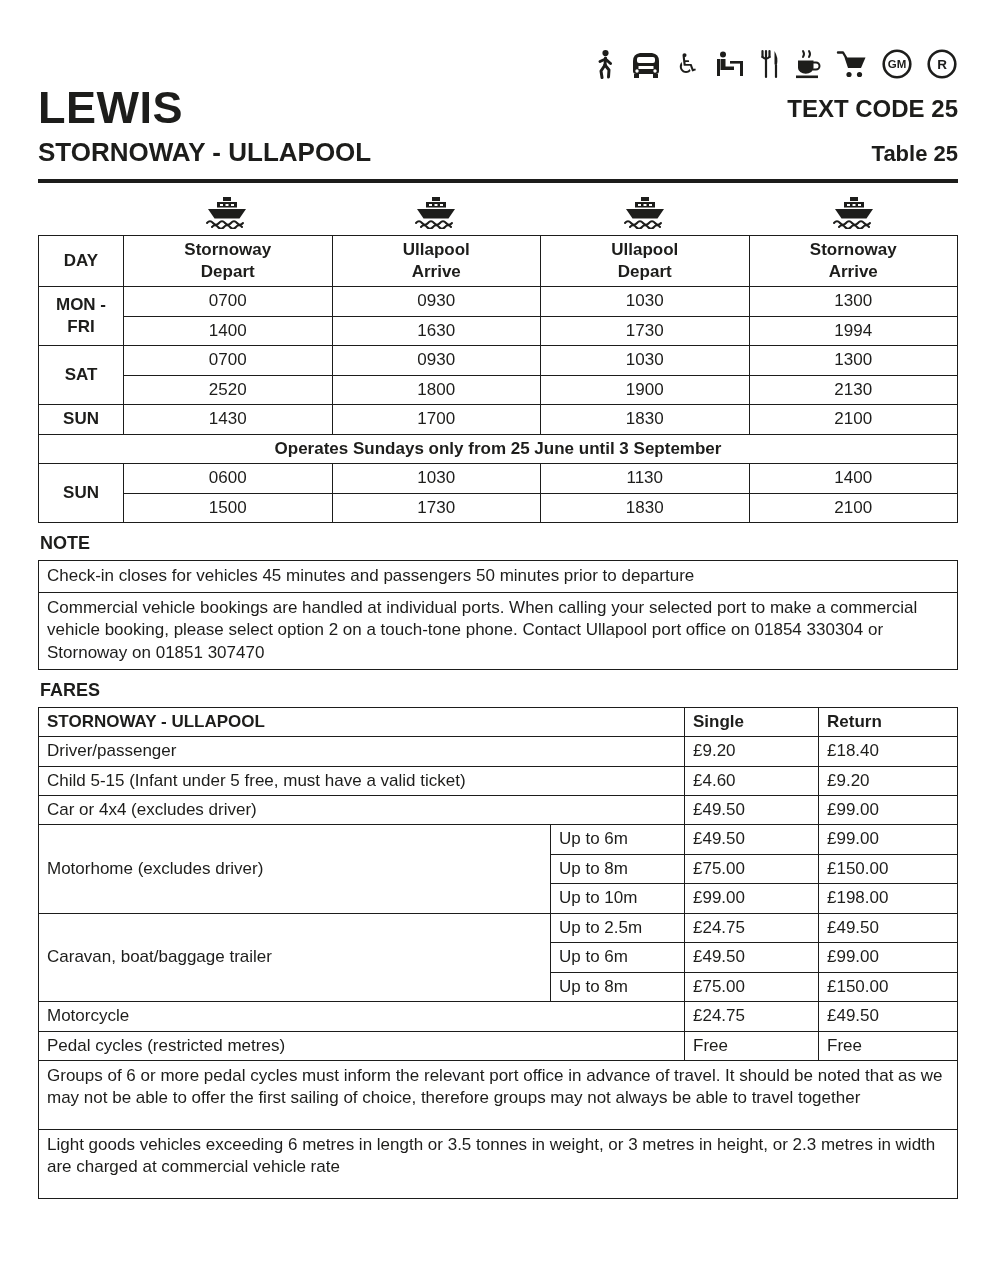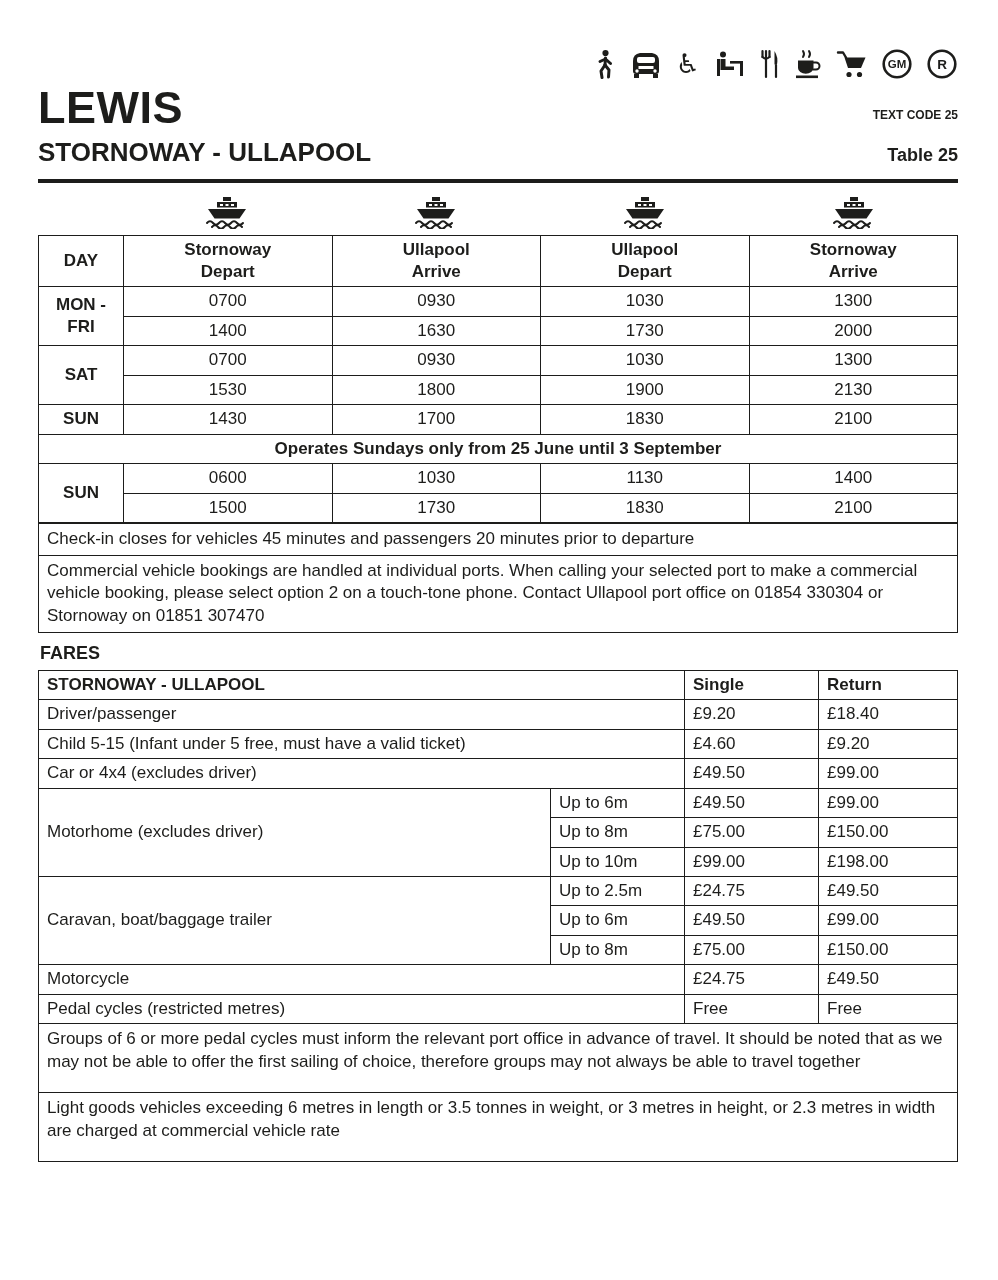--- a/index.html
+++ b/index.html
@@ -26,31 +26,31 @@
   .icon { display: flex; align-items: center; justify-content: center; }
   .glyph-icon { font-size: 27px; line-height: 1; }
 
   
   .title-row {
     display: flex;
     justify-content: space-between;
     align-items: flex-end;
   }
   .region-title { font-size: 45px; font-weight: bold; letter-spacing: 0.5px; line-height: 1.05; }
-  .text-code { font-size: 12px; font-weight: bold; padding-bottom: 7px; }
+  .text-code { font-size: 24px; font-weight: bold; padding-bottom: 7px; }
 
   .route-row {
     display: flex;
     justify-content: space-between;
     align-items: flex-end;
     border-bottom: 4px solid #1d1d1b;
     padding: 4px 0 9px 0;
   }
   .route-title { font-size: 26px; font-weight: bold; }
-  .table-ref { font-size: 18px; font-weight: bold; padding-bottom: 2px; }
+  .table-ref { font-size: 22px; font-weight: bold; padding-bottom: 2px; }
 
   
   .ships-row { display: flex; margin-top: 10px; }
   .ships-row .day-spacer { width: 85px; }
   .ship-cell { flex: 1; display: flex; justify-content: center; padding: 2px 0 6px 0; }
 
   
   table { border-collapse: collapse; width: 100%; table-layout: fixed; }
   .timetable td, .timetable th {
     border: 1.5px solid #1d1d1b;
@@ -281,31 +281,31 @@
 FRI</td>
       <td>0700</td>
       <td>0930</td>
       <td>1030</td>
       <td>1300</td>
     </tr>
     <tr>
       <td>1400</td>
       <td>1630</td>
       <td>1730</td>
-      <td>2000</td>
+      <td>1994</td>
     </tr>
     <tr>
       <td class="day" rowspan="2">SAT</td>
       <td>0700</td>
       <td>0930</td>
       <td>1030</td>
       <td>1300</td>
     </tr>
     <tr>
-      <td>1530</td>
+      <td>2520</td>
       <td>1800</td>
       <td>1900</td>
       <td>2130</td>
     </tr>
     <tr>
       <td class="day">SUN</td>
       <td>1430</td>
       <td>1700</td>
       <td>1830</td>
       <td>2100</td>
@@ -322,21 +322,22 @@
     </tr>
     <tr>
       <td>1500</td>
       <td>1730</td>
       <td>1830</td>
       <td>2100</td>
     </tr>
   </tbody>
     </table>
 
-  <div class="note-box">Check-in closes for vehicles 45 minutes and passengers 20 minutes prior to departure</div>
+  <div class="section-heading">NOTE</div>
+  <div class="note-box">Check-in closes for vehicles 45 minutes and passengers 50 minutes prior to departure</div>
   <div class="note-box">Commercial vehicle bookings are handled at individual ports. When calling your selected port to make a commercial vehicle booking, please select option 2 on a touch-tone phone. Contact Ullapool port office on 01854 330304 or Stornoway on 01851 307470</div>
 
   <div class="section-heading">FARES</div>
   <table class="fares">
     <colgroup>
       <col style="width:512px">
         <col style="width:134px">
         <col style="width:134px">
         <col>
     </colgroup>

